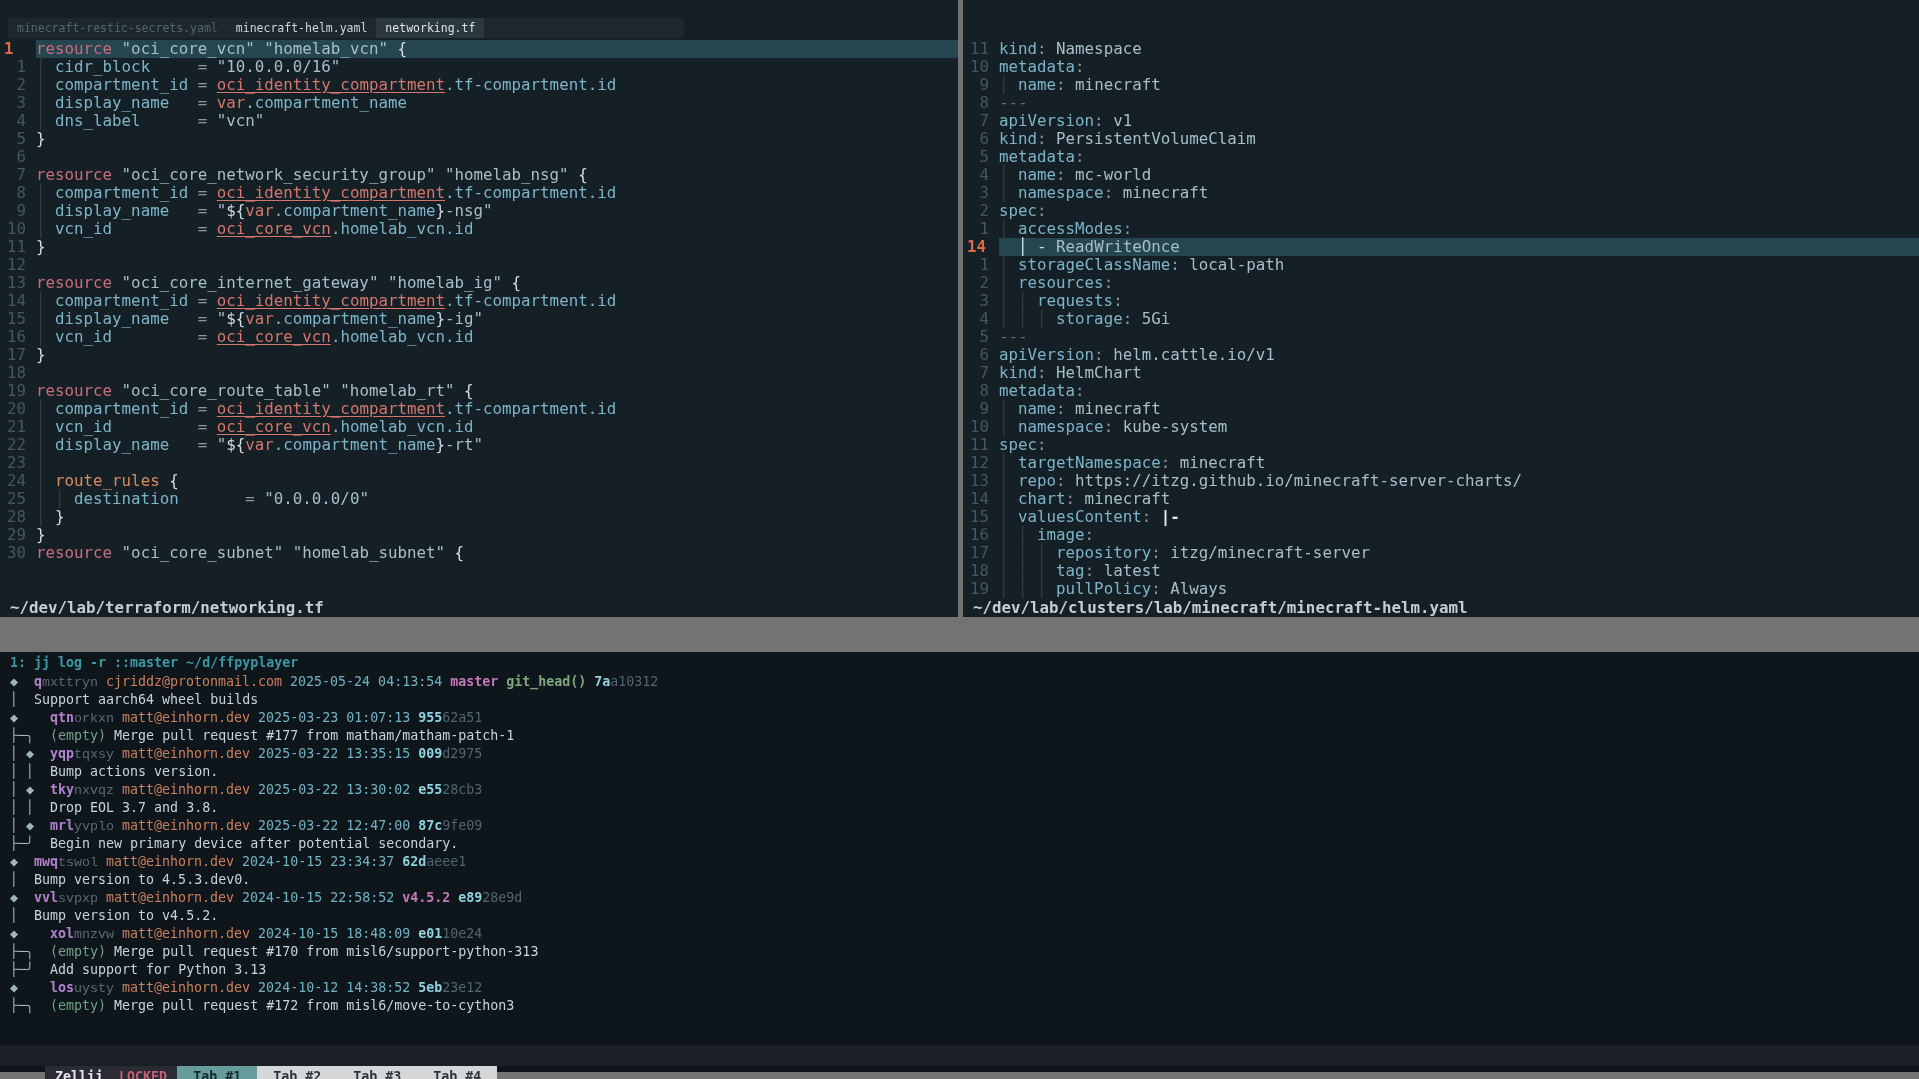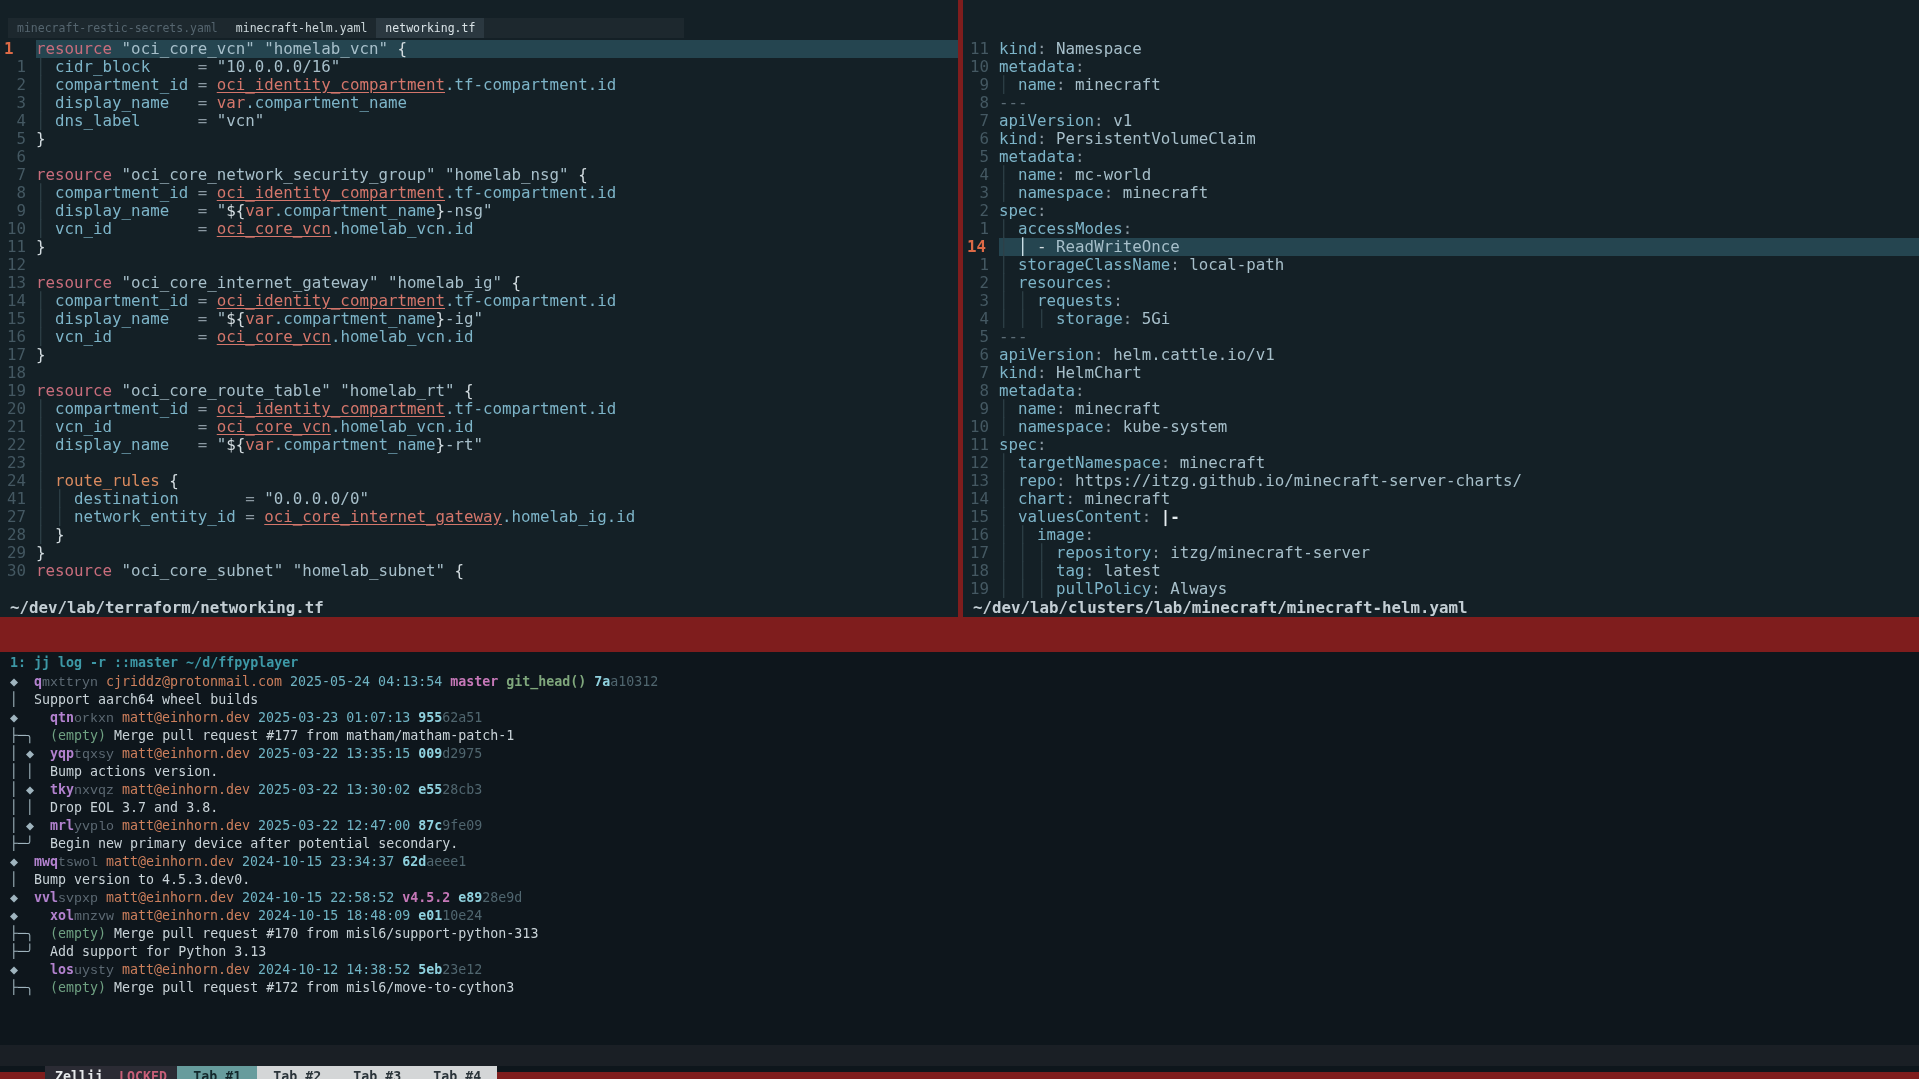--- a/index.html
+++ b/index.html
@@ -1,19 +1,19 @@
 <!DOCTYPE html>
 <html><head>
 <meta charset="utf-8">
 <style>
   * { margin:0; padding:0; box-sizing:border-box; }
   html,body { background:#0a1016; }
   .screen {
     position:relative; width:1919px; height:1079px; overflow:hidden;
-    background:#7f1d1d;
+    background:#737373;
     font-family:"DejaVu Sans Mono", monospace;
   }
   .pane { position:absolute; overflow:hidden; }
   .editor { background:#142026; }
   .term   { background:#0e161c; }
 
   
   .bufferline {
     position:absolute; left:8px; top:18px; height:20px; width:676px;
     background:#1d282e; font-size:11.5px; line-height:20px;
@@ -212,26 +212,22 @@
         </div>
         <div class="cl">
           <span class="ln">23</span>
           <span class="lt"><span class="t-gd">│</span></span>
         </div>
         <div class="cl">
           <span class="ln">24</span>
           <span class="lt"><span class="t-gd">│ </span><span class="t-blk">route_rules</span><span class="t-pl"> </span><span class="t-pl">{</span></span>
         </div>
         <div class="cl">
-          <span class="ln">41</span>
+          <span class="ln">25</span>
           <span class="lt"><span class="t-gd">│ │ </span><span class="t-attr">destination</span><span class="t-pl">       </span><span class="t-op">=</span><span class="t-pl"> </span><span class="t-str">"0.0.0.0/0"</span></span>
-        </div>
-        <div class="cl">
-          <span class="ln">27</span>
-          <span class="lt"><span class="t-gd">│ │ </span><span class="t-attr">network_entity_id</span><span class="t-pl"> </span><span class="t-op">=</span><span class="t-pl"> </span><span class="t-ref">oci_core_internet_gateway</span><span class="t-attr">.homelab_ig.id</span></span>
         </div>
         <div class="cl">
           <span class="ln">28</span>
           <span class="lt"><span class="t-gd">│ </span><span class="t-pl">}</span></span>
         </div>
         <div class="cl">
           <span class="ln">29</span>
           <span class="lt"><span class="t-pl">}</span></span>
         </div>
         <div class="cl">
@@ -381,20 +377,21 @@
         <div class="jl"><span class="t-gr">├─╮</span><span class="t-pl">  </span><span class="t-emp">(empty)</span><span class="t-desc"> Merge pull request #177 from matham/matham-patch-1</span></div>
         <div class="jl"><span class="t-gr">│ ◆</span><span class="t-pl">  </span><span class="t-cid">yqp</span><span class="t-cid2">tqxsy</span><span class="t-pl"> </span><span class="t-em">matt@einhorn.dev</span><span class="t-pl"> </span><span class="t-dt">2025-03-22 13:35:15</span><span class="t-pl"> </span><span class="t-hid">009</span><span class="t-hid2">d2975</span></div>
         <div class="jl"><span class="t-gr">│ │</span><span class="t-desc">  Bump actions version.</span></div>
         <div class="jl"><span class="t-gr">│ ◆</span><span class="t-pl">  </span><span class="t-cid">tky</span><span class="t-cid2">nxvqz</span><span class="t-pl"> </span><span class="t-em">matt@einhorn.dev</span><span class="t-pl"> </span><span class="t-dt">2025-03-22 13:30:02</span><span class="t-pl"> </span><span class="t-hid">e55</span><span class="t-hid2">28cb3</span></div>
         <div class="jl"><span class="t-gr">│ │</span><span class="t-desc">  Drop EOL 3.7 and 3.8.</span></div>
         <div class="jl"><span class="t-gr">│ ◆</span><span class="t-pl">  </span><span class="t-cid">mrl</span><span class="t-cid2">yvplo</span><span class="t-pl"> </span><span class="t-em">matt@einhorn.dev</span><span class="t-pl"> </span><span class="t-dt">2025-03-22 12:47:00</span><span class="t-pl"> </span><span class="t-hid">87c</span><span class="t-hid2">9fe09</span></div>
         <div class="jl"><span class="t-gr">├─╯</span><span class="t-desc">  Begin new primary device after potential secondary.</span></div>
         <div class="jl"><span class="t-gr">◆</span><span class="t-pl">  </span><span class="t-cid">mwq</span><span class="t-cid2">tswol</span><span class="t-pl"> </span><span class="t-em">matt@einhorn.dev</span><span class="t-pl"> </span><span class="t-dt">2024-10-15 23:34:37</span><span class="t-pl"> </span><span class="t-hid">62d</span><span class="t-hid2">aeee1</span></div>
         <div class="jl"><span class="t-gr">│</span><span class="t-desc">  Bump version to 4.5.3.dev0.</span></div>
         <div class="jl"><span class="t-gr">◆</span><span class="t-pl">  </span><span class="t-cid">vvl</span><span class="t-cid2">svpxp</span><span class="t-pl"> </span><span class="t-em">matt@einhorn.dev</span><span class="t-pl"> </span><span class="t-dt">2024-10-15 22:58:52</span><span class="t-pl"> </span><span class="t-br">v4.5.2</span><span class="t-pl"> </span><span class="t-hid">e89</span><span class="t-hid2">28e9d</span></div>
+        <div class="jl"><span class="t-gr">│</span><span class="t-desc">  Bump version to v4.5.2.</span></div>
         <div class="jl"><span class="t-gr">◆</span><span class="t-pl">    </span><span class="t-cid">xol</span><span class="t-cid2">mnzvw</span><span class="t-pl"> </span><span class="t-em">matt@einhorn.dev</span><span class="t-pl"> </span><span class="t-dt">2024-10-15 18:48:09</span><span class="t-pl"> </span><span class="t-hid">e01</span><span class="t-hid2">10e24</span></div>
         <div class="jl"><span class="t-gr">├─╮</span><span class="t-pl">  </span><span class="t-emp">(empty)</span><span class="t-desc"> Merge pull request #170 from misl6/support-python-313</span></div>
         <div class="jl"><span class="t-gr">├─╯</span><span class="t-desc">  Add support for Python 3.13</span></div>
         <div class="jl"><span class="t-gr">◆</span><span class="t-pl">    </span><span class="t-cid">los</span><span class="t-cid2">uysty</span><span class="t-pl"> </span><span class="t-em">matt@einhorn.dev</span><span class="t-pl"> </span><span class="t-dt">2024-10-12 14:38:52</span><span class="t-pl"> </span><span class="t-hid">5eb</span><span class="t-hid2">23e12</span></div>
         <div class="jl"><span class="t-gr">├─╮</span><span class="t-pl">  </span><span class="t-emp">(empty)</span><span class="t-desc"> Merge pull request #172 from misl6/move-to-cython3</span></div>
       </div>
     <div class="prompt-row">
       <span id="prompt-text"><span class="t-und">log file</span><span class="t-desc">:</span></span><span class="block-cursor"></span>
     </div>
     <div class="term-footer">

